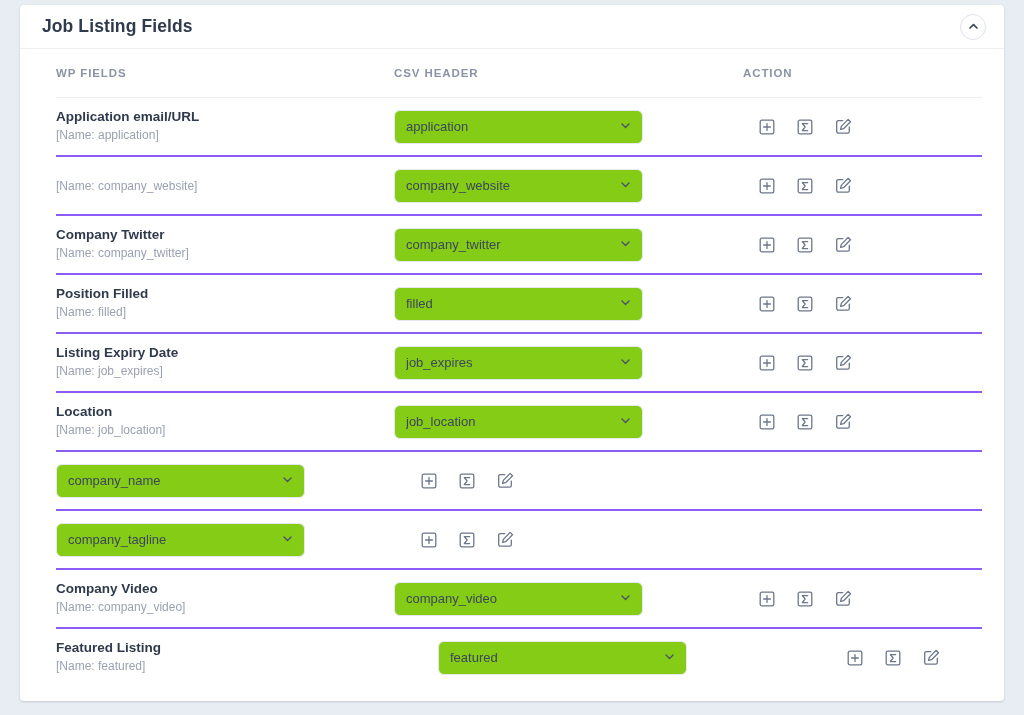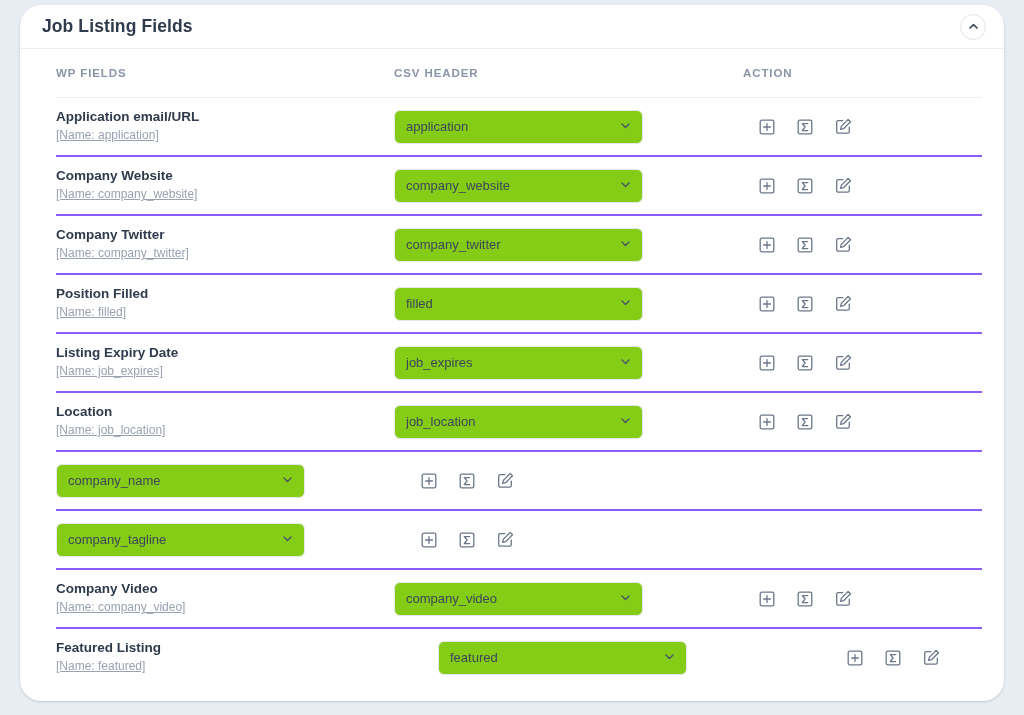--- a/index.html
+++ b/index.html
@@ -17,21 +17,21 @@
   .page {
     position: relative;
     width: 1024px;
     height: 715px;
     box-sizing: border-box;
     padding: 5px 20px 14px 20px;
   }
 
   .card {
     background: #ffffff;
-    border-radius: 21px;
+    border-radius: 4px;
     box-shadow: 0 1px 3px rgba(16, 24, 40, 0.10), 0 1px 2px rgba(16, 24, 40, 0.06);
     height: 696px;
     box-sizing: border-box;
     overflow: hidden;
     position: relative;
   }
 
   
   .card-header {
     height: 44px;
@@ -101,21 +101,20 @@
     font-size: 13.5px;
     font-weight: bold;
     color: #2f3a4c;
     line-height: 1.25;
   }
   .field-name {
     font-size: 12px;
     color: #9aa1b1;
     line-height: 1.35;
     margin-top: 1px;
-    text-decoration: underline;
   }
 
   .select {
     position: relative;
     width: 249px;
     height: 34px;
     border: 1px solid #e6e8ee;
     border-radius: 6px;
     background: #84cc16;
     box-sizing: border-box;
@@ -224,21 +223,20 @@
               <path d="M14.1 2.4 L16.5 4.8 L9.6 11.7 L6.6 12.4 L7.3 9.4 Z" stroke="#6c7689" stroke-width="1.3" stroke-linecap="round" stroke-linejoin="round"></path>
             </svg>
           </span>
         </button>
       </div>
     </div>
   </div>
 
   <div class="row">
     <div class="col-field">
-      <div class="field-label">Company Website</div>
       <div class="field-name">[Name: company_website]</div>
     </div>
     <div class="col-csv">
       <div class="select">
         <span class="select-value">company_website</span>
         <span class="select-caret">
           <svg width="13" height="13" viewBox="0 0 13 13" fill="none">
             <path d="M3 5 L6.5 8.4 L10 5" stroke="#4a5468" stroke-width="1.4" stroke-linecap="round" stroke-linejoin="round"></path>
           </svg>
         </span>

